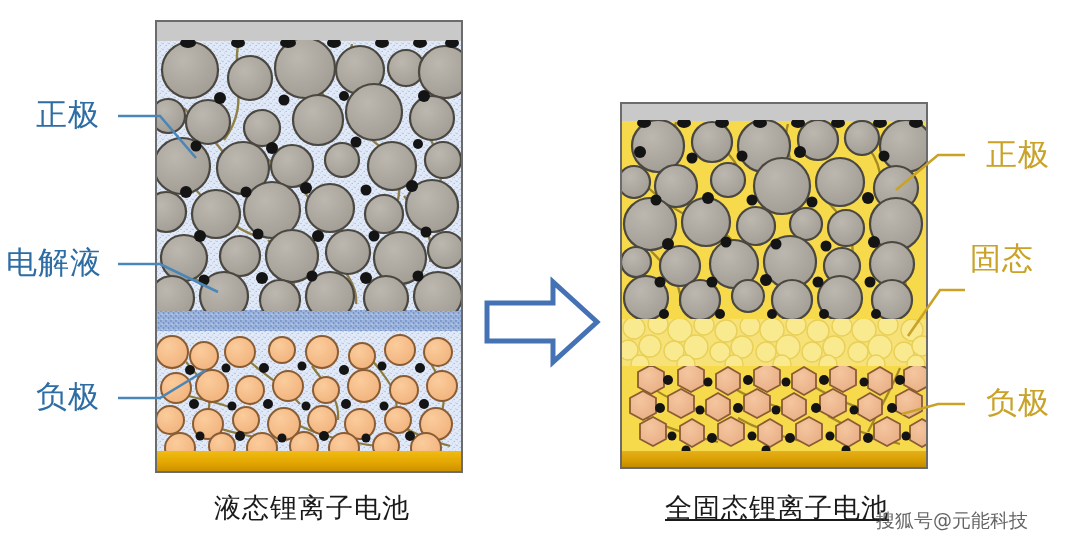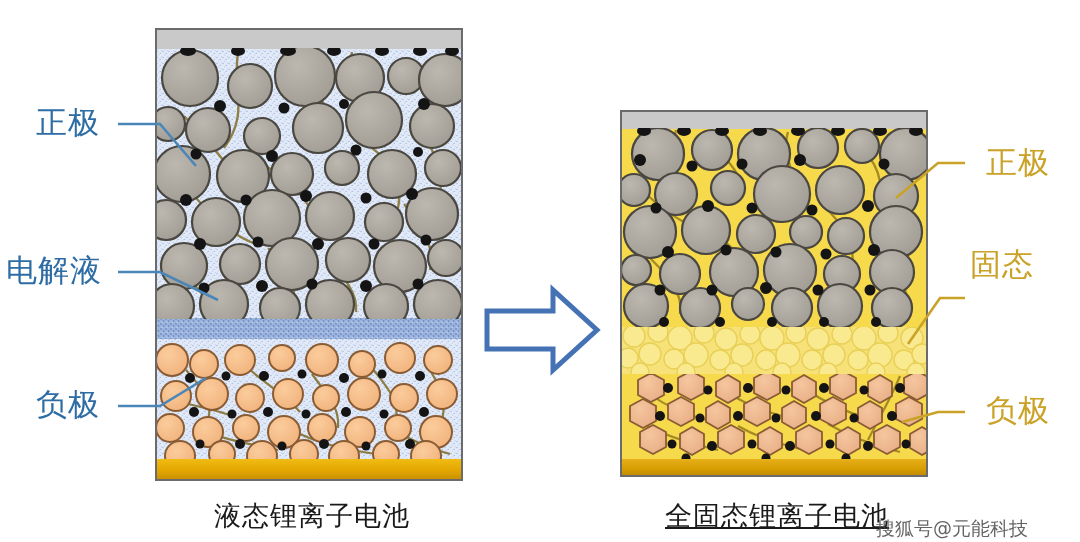--- a/index.html
+++ b/index.html
@@ -3,32 +3,32 @@
 <meta charset="utf-8">
 <style>
   html,body{margin:0;padding:0;}
   body{
     width:1080px;height:542px;
     background:#ffffff;
     font-family:"Liberation Sans","DejaVu Sans",sans-serif;
     overflow:hidden;
     position:relative;
   }
-  #stage{position:absolute;left:0;top:8px;width:1080px;height:416px;}
+  #stage{position:absolute;left:0;top:0;width:1080px;height:416px;}
   .lbl{
     position:absolute;
     white-space:nowrap;
     font-size:31px;
     line-height:36px;
     font-family:"DejaVu Sans","Liberation Sans",sans-serif;
     letter-spacing:1px;
   }
   .lbl.blue{color:#2e6da4;}
   .lbl.gold{color:#c9a227;}
-  .lbl.two{line-height:33px;text-align:right;font-family:Liberation Mono, monospace;}
+  .lbl.two{line-height:33px;text-align:right;}
   .caption{
     position:absolute;
     font-size:27px;
     color:#1a1a1a;
     white-space:nowrap;
     font-family:"DejaVu Sans","Liberation Sans",sans-serif;
     letter-spacing:1px;
   }
   .wm{
     position:absolute;

